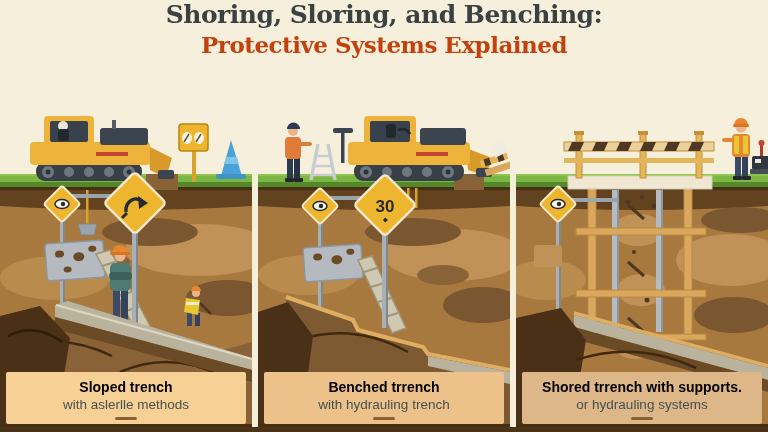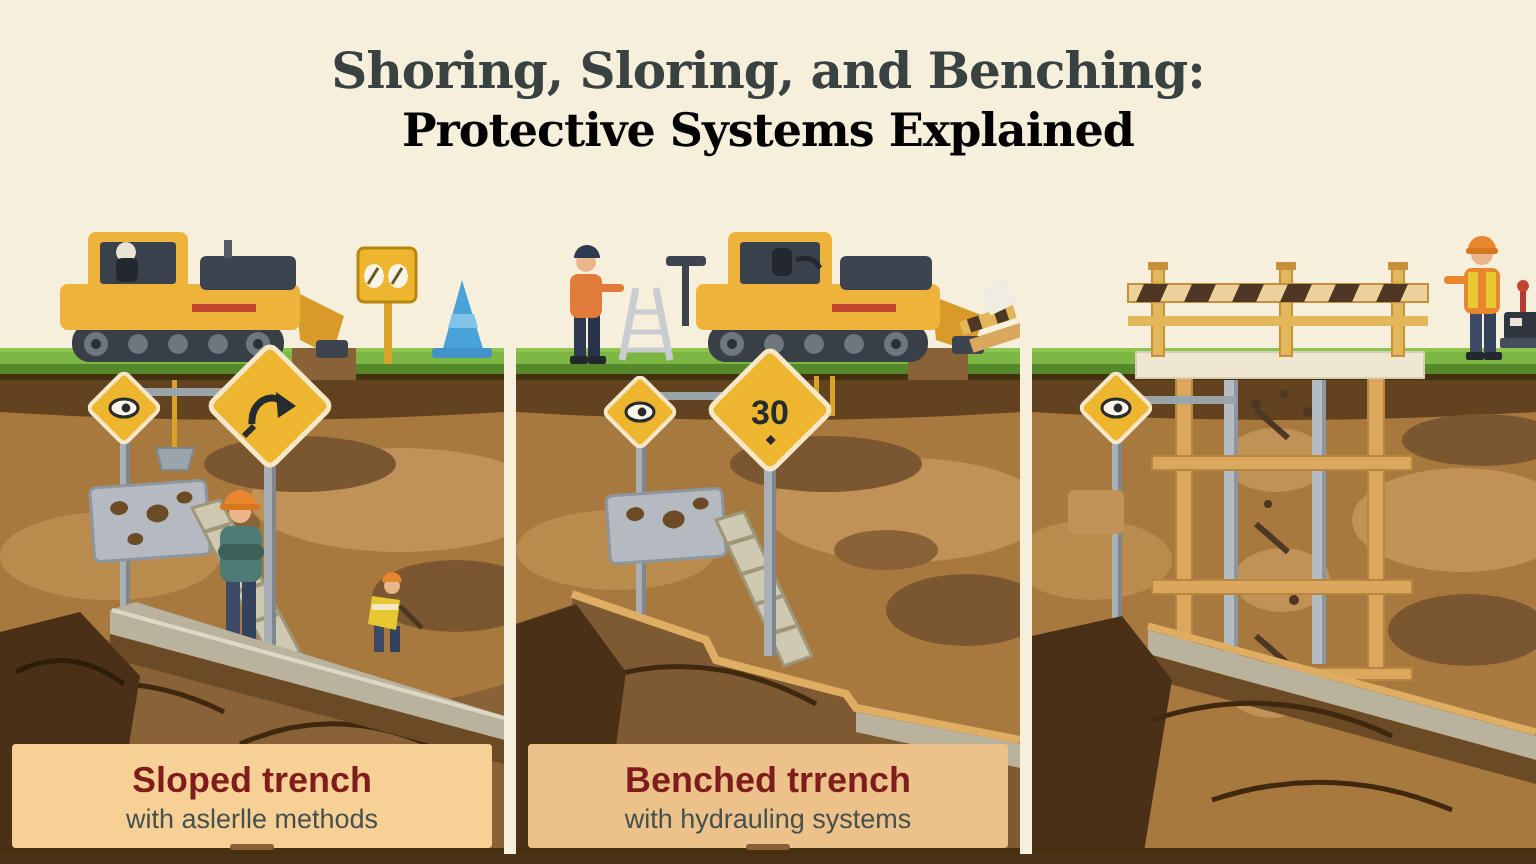--- a/index.html
+++ b/index.html
@@ -1,24 +1,24 @@
 <!DOCTYPE html>
 <html><head>
 <meta charset="utf-8">
 <style>
   html,body{margin:0;padding:0;}
   body{width:768px;height:432px;overflow:hidden;background:#f6efdc;font-family:"Liberation Sans",sans-serif;position:relative;}
-  .header{height:100px;display:flex;flex-direction:column;align-items:center;justify-content:center;gap:2px;}
+  .header{height:100px;display:flex;flex-direction:column;align-items:center;gap:2px;}
   .title-line1{font-family:"DejaVu Serif",serif;font-weight:700;font-size:25px;color:#3a4141;letter-spacing:-0.5px;}
-  .title-line2{font-family:"DejaVu Serif",serif;font-weight:700;font-size:23px;color:#000000;letter-spacing:-0.5px;}
+  .title-line2{font-family:"DejaVu Serif",serif;font-weight:700;font-size:23px;color:#c2410c;letter-spacing:-0.5px;}
   .panels{position:absolute;left:0;top:100px;width:768px;height:332px;display:flex;gap:6px;}
   .panel{position:relative;width:292px;height:332px;}
   .panel svg{position:absolute;inset:0;display:block;}
   .caption{position:absolute;left:6px;right:6px;top:272px;height:52px;border-radius:2px;text-align:center;padding-top:7px;box-sizing:border-box;}
-  .caption-title{font-size:18px;font-weight:700;color:#7f1d1d;line-height:1.25;}
+  .caption-title{font-size:14px;font-weight:700;color:#000000;line-height:1.25;}
   .caption-sub{font-size:13.5px;font-weight:400;color:#46504f;line-height:1.25;}
   .caption-dash{width:22px;height:3px;border-radius:2px;background:#8a6134;margin:4px auto 0;}
   .bottom-strip{position:absolute;left:0;bottom:0;width:768px;height:5px;background:#4a3318;}
 </style>
 </head>
 <body>
 
 <div class="header">
   <div class="title-line1">Shoring, Sloring, and Benching:</div>
   <div class="title-line2">Protective Systems Explained</div>
@@ -279,21 +279,21 @@
         <polygon points="170,256 252,272 252,284 170,266" fill="#b9b29d"></polygon>
         <path d="M40,240 Q95,222 150,252" stroke="#40280f" stroke-width="2.5" fill="none"></path>
         <path d="M110,285 Q165,263 220,290" stroke="#40280f" stroke-width="2.5" fill="none"></path>
         <path d="M50,305 Q105,285 160,310" stroke="#40280f" stroke-width="2" fill="none"></path>
       </g>
       <path d="M0,212 L30,202 L55,236 L42,332 L0,332 Z" fill="#4a3016"></path>
       <rect x="0" y="324" width="252" height="8" fill="#46300f"></rect>
     </svg>
     <div class="caption" style="background-color: rgb(236, 194, 138);">
       <div class="caption-title">Benched trrench</div>
-      <div class="caption-sub">with hydrauling systems</div>
+      <div class="caption-sub">with hydrauling trench</div>
       <div class="caption-dash"></div>
     </div>
   </div>
 
   <div class="panel">
     <svg viewBox="0 0 252 332" width="252" height="332">
       <rect x="0" y="0" width="252" height="88" fill="#f6efdc"></rect>
       <g>
         <rect x="0" y="88" width="252" height="244" fill="#a8793f"></rect>
         <path d="M0,90 h252 v16 q-126,8 -252,0 Z" fill="#63421f"></path>
@@ -387,17 +387,22 @@
       <g>
         <path d="M58,213 L252,266" stroke="#e0ae62" stroke-width="3.5" fill="none"></path>
         <polygon points="58,215 252,268 252,280 58,227" fill="#b9b29d"></polygon>
         <polygon points="58,227 252,280 252,292 58,239" fill="#6b4a26"></polygon>
       </g>
       <path d="M0,218 L45,208 L70,240 L55,332 L0,332 Z" fill="#4a3016"></path>
       <path d="M60,260 Q120,240 180,268" stroke="#40280f" stroke-width="2.5" fill="none"></path>
       <path d="M90,300 Q150,280 210,305" stroke="#40280f" stroke-width="2.5" fill="none"></path>
       <rect x="0" y="324" width="252" height="8" fill="#46300f"></rect>
     </svg>
+    <div class="caption" style="background-color: rgb(221, 183, 135);">
+      <div class="caption-title">Shored trrench with supports.</div>
+      <div class="caption-sub">or hydrauling systems</div>
+      <div class="caption-dash"></div>
+    </div>
   </div>
 
 </div>
 
 <div class="bottom-strip"></div>
 
 </body></html>

